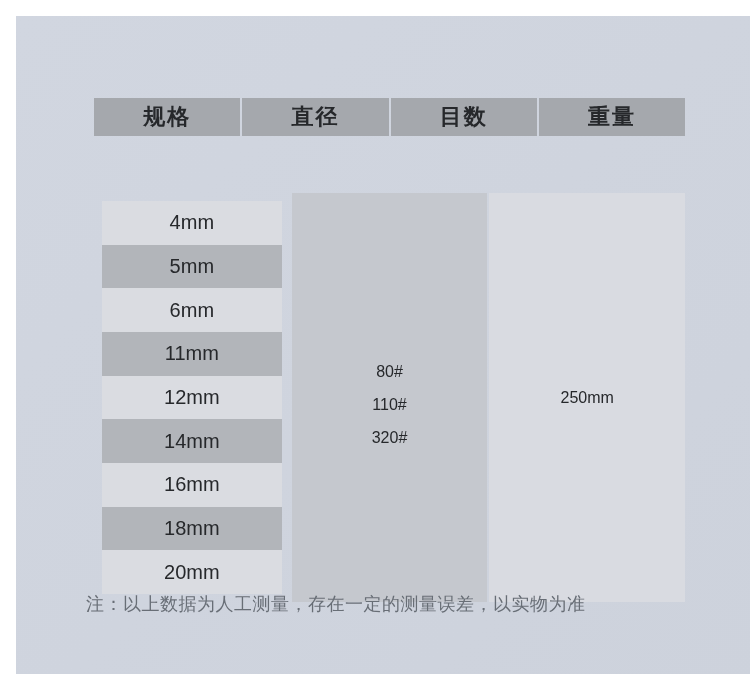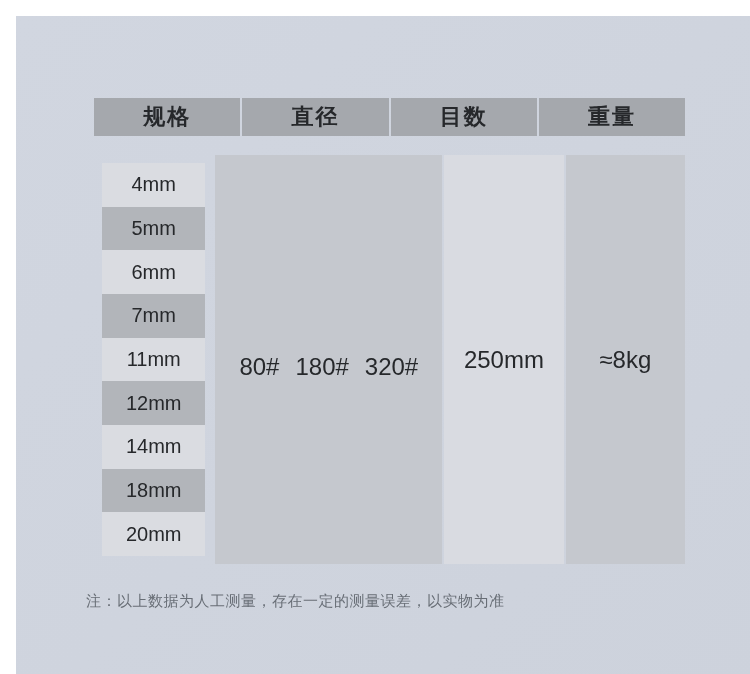--- a/index.html
+++ b/index.html
@@ -34,20 +34,21 @@
     font-weight: 600;
     letter-spacing: 2px;
     display: flex;
     align-items: center;
     justify-content: center;
   }
   .body-row {
     display: flex;
     gap: 2px;
     height: 425px;
+    margin-top: 38px;
   }
   .col {
     flex: 1;
     display: flex;
     flex-direction: column;
   }
   .spec-cell {
     flex: 1;
     display: flex;
     align-items: center;
@@ -56,38 +57,38 @@
     font-weight: 400;
     color: #26282b;
     background: #dadce1;
   }
   .spec-cell:nth-child(even) {
     background: #b2b5ba;
   }
   .merged-cell {
     flex: 1;
     display: flex;
-    flex-direction: row;
+    flex-direction: column;
     align-items: center;
     justify-content: center;
-    font-size: 24px;
+    font-size: 16px;
     color: #26282b;
   }
   .col-mesh { background: #c5c8ce; }
   .col-diameter { background: #d9dbe1; }
   .col-weight { background: #c5c8ce; }
   .mesh-line {
     height: 32.7px;
     line-height: 32.7px;
     text-align: center;
   }
   .note {
     position: absolute;
     left: 62px; top: 568px;
-    font-size: 15px;
+    font-size: 18px;
     color: #686e76;
     letter-spacing: 0.5px;
     font-family: Liberation Mono, monospace;
   }
 </style>
 </head>
 <body>
 
 <div class="page">
 
@@ -99,42 +100,39 @@
       <div class="header-cell">目数</div>
       <div class="header-cell">重量</div>
     </div>
 
     <div class="body-row">
 
       <div class="col">
         <div class="spec-cell">4mm</div>
         <div class="spec-cell">5mm</div>
         <div class="spec-cell">6mm</div>
-        <div class="spec-cell">7mm</div>
         <div class="spec-cell">11mm</div>
         <div class="spec-cell">12mm</div>
         <div class="spec-cell">14mm</div>
+        <div class="spec-cell">16mm</div>
         <div class="spec-cell">18mm</div>
         <div class="spec-cell">20mm</div>
       </div>
 
       <div class="col col-mesh">
         <div class="merged-cell">
           <div class="mesh-line">80#</div>
-          <div class="mesh-line">180#</div>
+          <div class="mesh-line">110#</div>
           <div class="mesh-line">320#</div>
         </div>
       </div>
 
       <div class="col col-diameter">
         <div class="merged-cell">250mm</div>
       </div>
 
-      <div class="col col-weight">
-        <div class="merged-cell">≈8kg</div>
-      </div>
 
     </div>
   </div>
 
   <div class="note">注：以上数据为人工测量，存在一定的测量误差，以实物为准</div>
 
 </div>
 
 </body></html>

